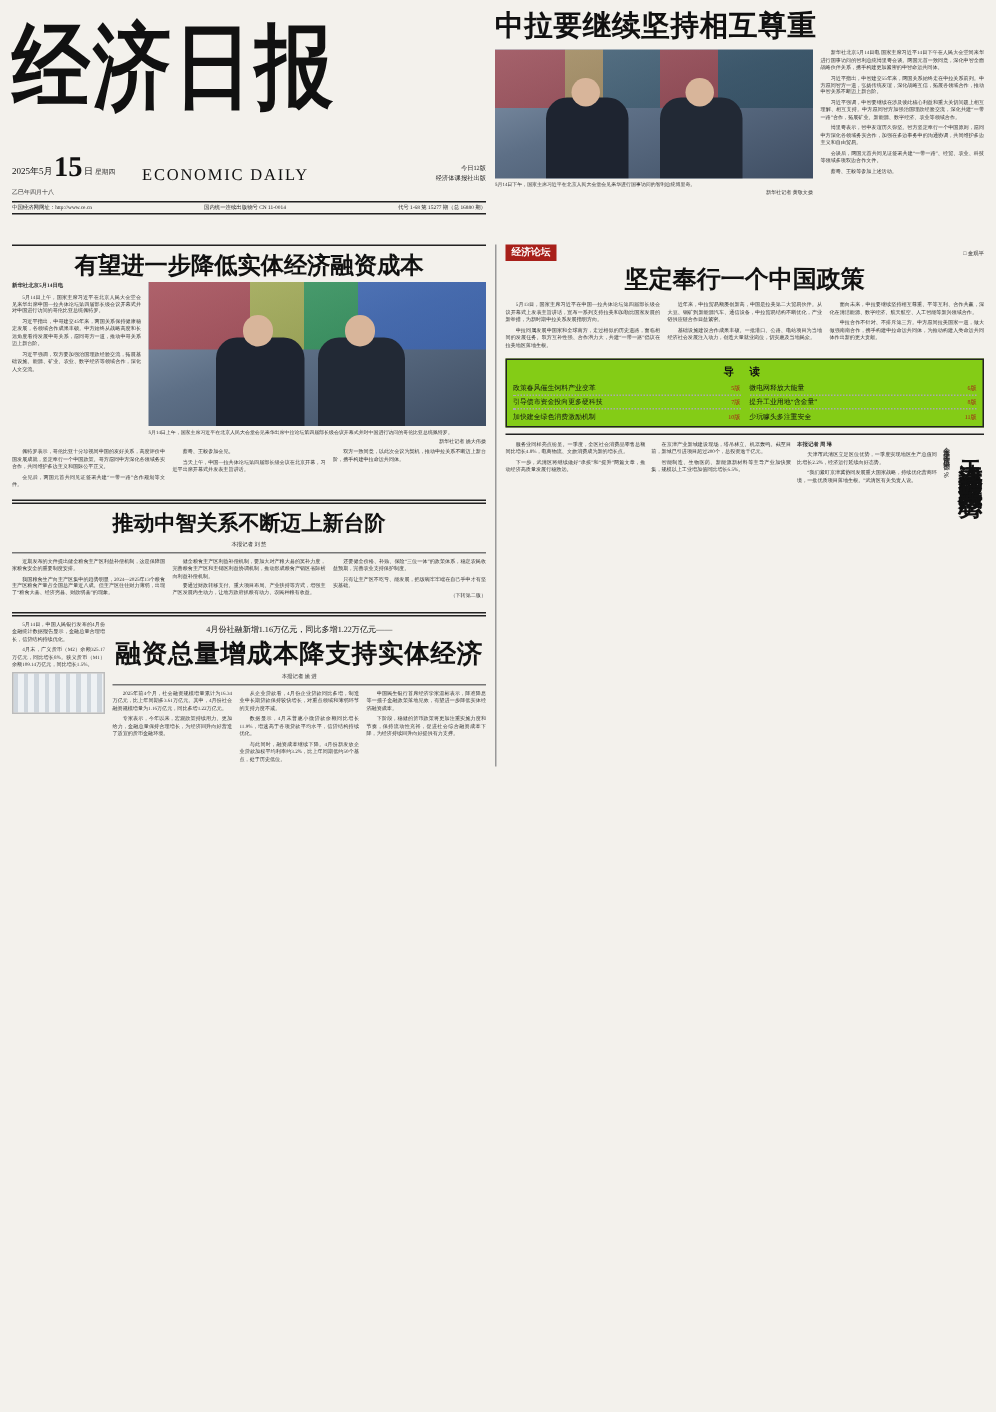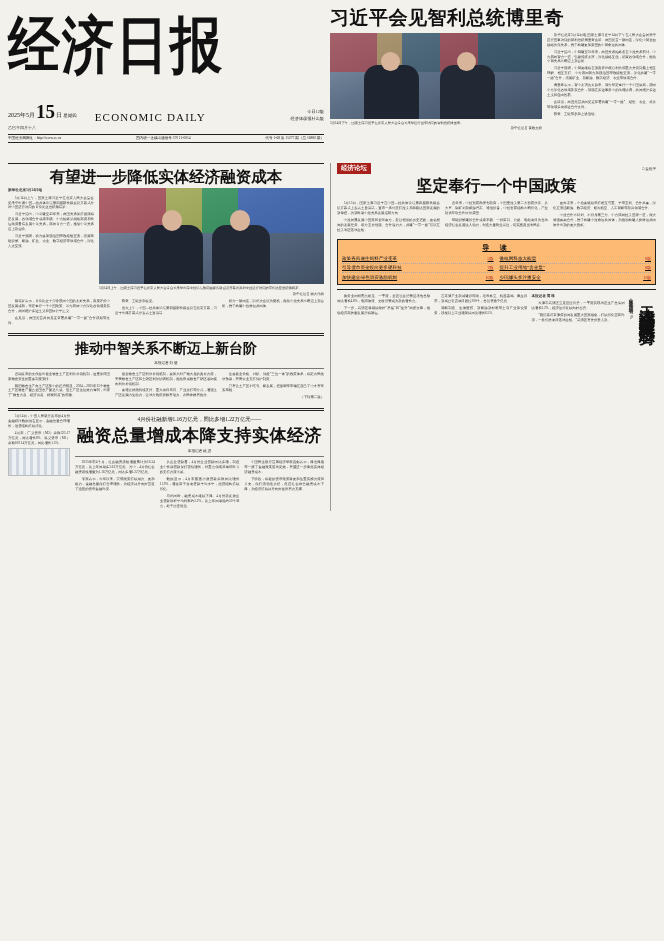--- a/index.html
+++ b/index.html
@@ -98,21 +98,21 @@
   .story3 .hl{font-size:17px;font-weight:bold;text-align:center;font-family:"DejaVu Serif",serif;letter-spacing:.5px;}
   .story3 .sub{font-size:3.6px;text-align:center;color:#333;margin:2px 0 3px;}
 
   
   .essay .tag{display:flex;align-items:center;gap:4px;margin-bottom:2px;}
   .essay .tag .t{background:#a8201a;color:#fff;font-size:6.5px;padding:1px 4px;font-weight:bold;}
   .essay .author{margin-left:auto;font-size:3.6px;color:#333;}
   .essay .hl{font-size:16px;font-weight:bold;text-align:center;font-family:"DejaVu Serif",serif;margin:2px 0 4px;}
 
   
-  .guide{border:1px solid #222;padding:3px 4px;margin-top:4px;background:#fdba74;text-decoration:underline;}
+  .guide{border:1px solid #222;padding:3px 4px;margin-top:4px;background:#84cc16;}
   .guide .gt{font-size:7px;font-weight:bold;text-align:center;letter-spacing:4px;margin-bottom:2px;font-family:"DejaVu Serif",serif;}
   .guide .grid{display:flex;gap:6px;}
   .guide ul{list-style:none;margin:0;padding:0;flex:1;}
   .guide li{display:flex;align-items:baseline;font-size:4.6px;border-top:1px dotted #aaa;padding:1.6px 0;}
   .guide li:first-child{border-top:0;}
   .guide li .pg{margin-left:auto;color:#a8201a;font-size:4px;padding-left:3px;}
 
   
   .vert{display:flex;gap:4px;margin-top:4px;}
   .vert .vtitle{
@@ -148,21 +148,21 @@
       <div class="mast-sub">乙巳年四月十八</div>
 
       <div class="mast-line">
         <span>中国经济网网址：http://www.ce.cn</span>
         <span>国内统一连续出版物号 CN 11-0014</span>
         <span>代号 1-68   第 15277 期（总 16880 期）</span>
       </div>
     </div>
 
     <div class="lead-right">
-      <div class="headline">习近平会见智利总统博里奇</div>
+      <div class="headline">中拉要继续坚持相互尊重</div>
       <div class="tr-body">
         <div class="tr-photo">
           <div class="photo" style="height:86px;">
             <div class="flagband"></div>
             <div class="fig a"></div>
               <div class="head a"></div>
             <div class="fig b"></div>
               <div class="head b"></div>
           </div>
           <div class="cap">5月14日下午，国家主席习近平在北京人民大会堂会见来华进行国事访问的智利总统博里奇。</div>

